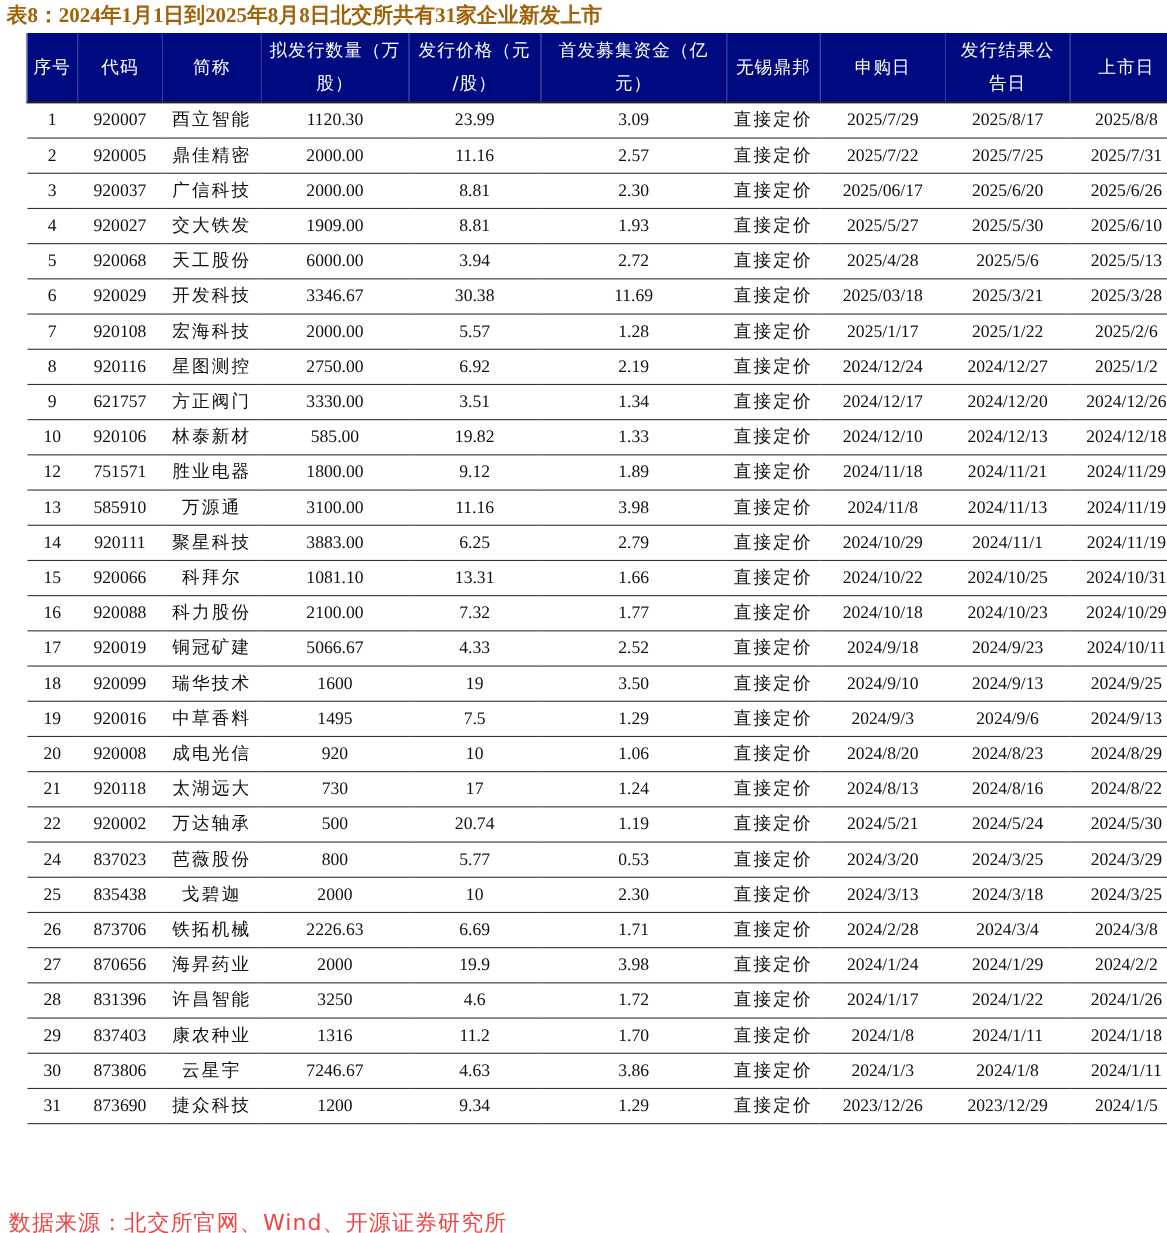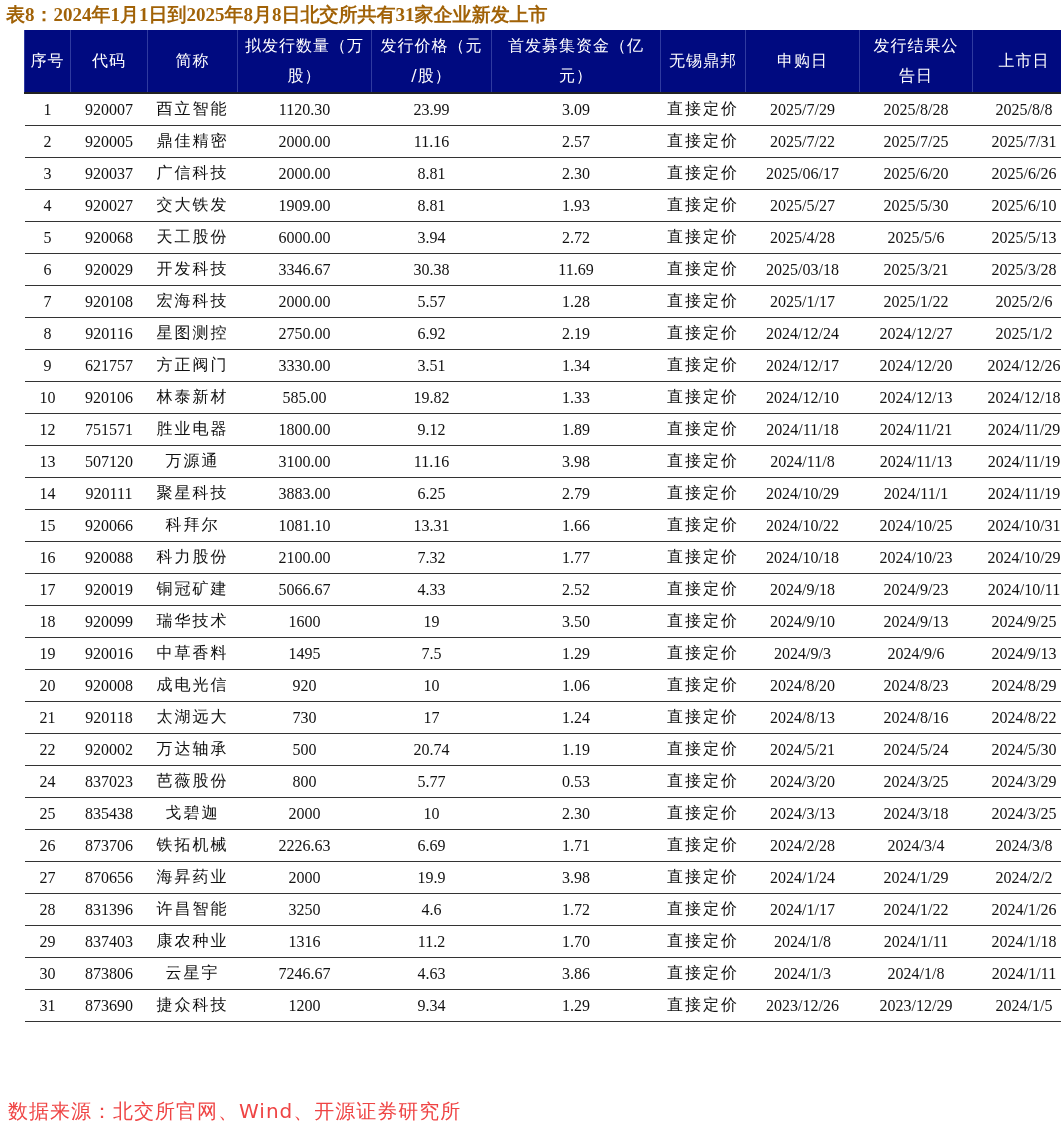--- a/index.html
+++ b/index.html
@@ -69,21 +69,21 @@
   <tbody id="tbody">
       <tr class="first">
         <td>1</td>
         <td>920007</td>
         <td class="cjk">酉立智能</td>
         <td>1120.30</td>
         <td>23.99</td>
         <td>3.09</td>
         <td class="cjk">直接定价</td>
         <td>2025/7/29</td>
-        <td>2025/8/28</td>
+        <td>2025/8/17</td>
         <td>2025/8/8</td>
       </tr>
       <tr>
         <td>2</td>
         <td>920005</td>
         <td class="cjk">鼎佳精密</td>
         <td>2000.00</td>
         <td>11.16</td>
         <td>2.57</td>
         <td class="cjk">直接定价</td>
@@ -194,21 +194,21 @@
         <td>1800.00</td>
         <td>9.12</td>
         <td>1.89</td>
         <td class="cjk">直接定价</td>
         <td>2024/11/18</td>
         <td>2024/11/21</td>
         <td>2024/11/29</td>
       </tr>
       <tr>
         <td>13</td>
-        <td>507120</td>
+        <td>585910</td>
         <td class="cjk">万源通</td>
         <td>3100.00</td>
         <td>11.16</td>
         <td>3.98</td>
         <td class="cjk">直接定价</td>
         <td>2024/11/8</td>
         <td>2024/11/13</td>
         <td>2024/11/19</td>
       </tr>
       <tr>

